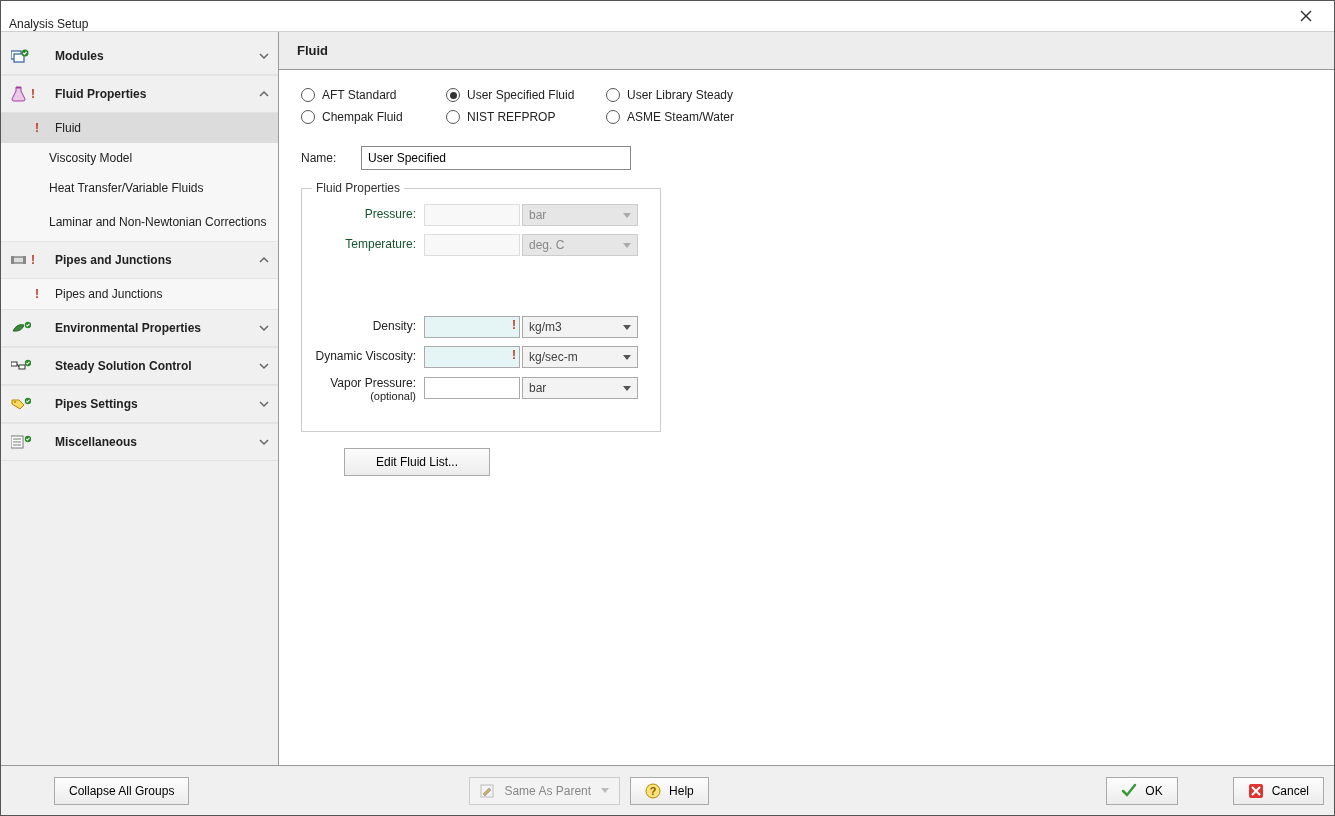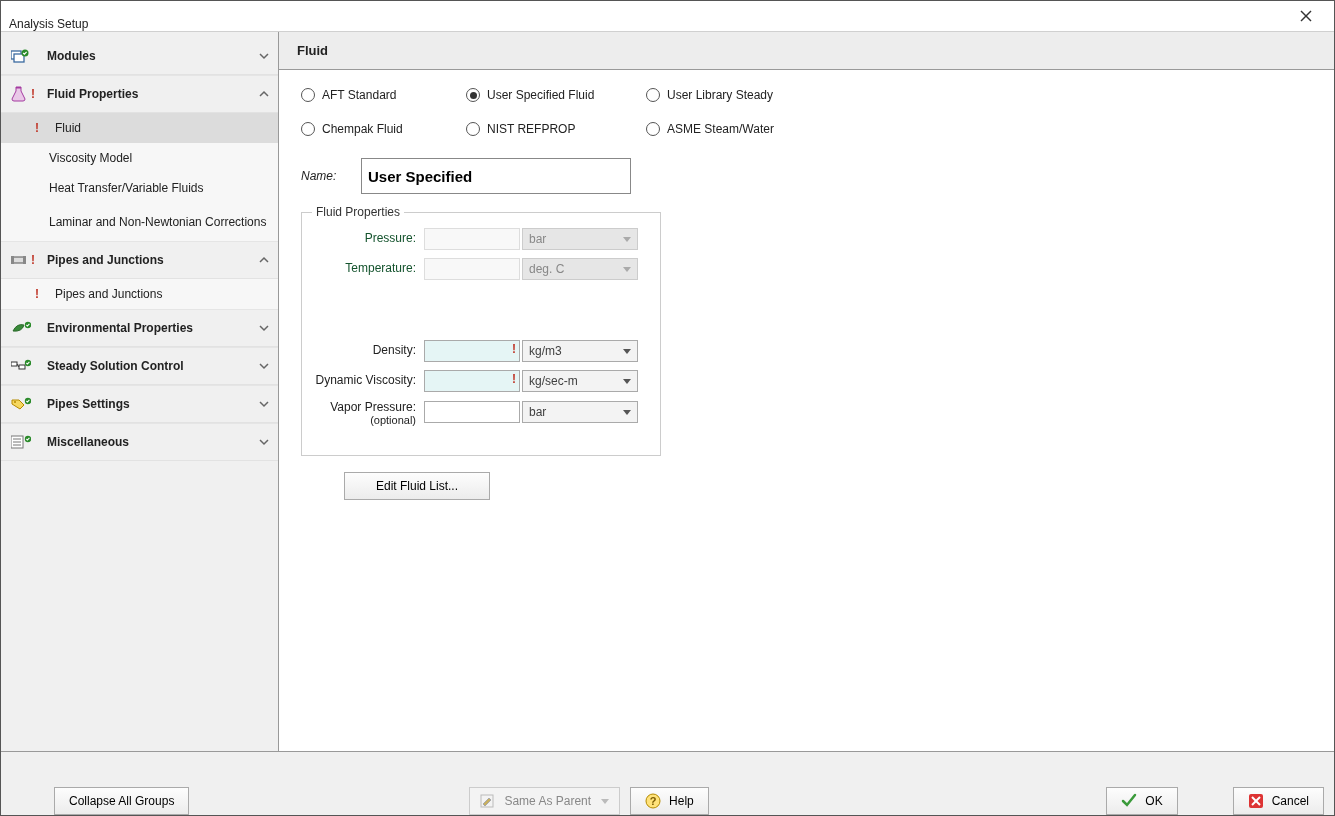--- a/index.html
+++ b/index.html
@@ -7,57 +7,57 @@
   .window { width: 1335px; height: 816px; border: 1px solid #555; display: flex; flex-direction: column; background: #fff; }
   .titlebar { height: 31px; display: flex; align-items: flex-end; padding: 0 8px; border-bottom: 1px solid #d0d0d0; }
   .titlebar .title { flex: 1; font-size: 12px; }
   .titlebar .close { width: 40px; height: 30px; display:flex; align-items:center; justify-content:center; cursor:pointer; }
   .body { flex: 1; display: flex; min-height: 0; }
   .sidebar { width: 278px; background: #f0f0f0; border-right: 1px solid #999; display: flex; flex-direction: column; padding-top: 5px; }
   .group-header { display: flex; align-items: center; height: 38px; padding: 0 8px 0 10px; background: #f0f0f0; font-weight: bold; border-top: 1px solid #e5e5e5; border-bottom: 1px solid #e2e2e2; cursor:pointer; }
   .group-header:first-child { border-top: none; }
   .group-header .icon-slot { width: 30px; display:flex; align-items:center; }
   .group-header .excl { color: #c0392b; font-weight: bold; margin-left: 2px; }
-  .group-header .label { flex: 1; margin-left: 6px; }
+  .group-header .label { flex: 1; margin-left: 14px; }
   .group-header .chev { color: #666; }
   .sidebar-item { display:flex; align-items:center; height: 30px; padding-left: 48px; padding-right: 10px; background: #f7f7f7; cursor:pointer; }
   .sidebar-item.selected { background: #dcdcdc; }
   .sidebar-item.tall { height: 38px; }
   .sidebar-item .excl { color: #c0392b; font-weight: bold; margin-right: 6px; margin-left: -14px; width: 14px; }
   .sidebar-item .lbl { font-size: 12px; line-height: 1.25; }
   .main { flex: 1; display: flex; flex-direction: column; background: #fff; }
   .main-header { height: 38px; background: #ededed; border-bottom: 1px solid #999; display: flex; align-items: center; padding-left: 18px; font-weight: bold; font-size: 13px; }
   .main-body { flex: 1; padding: 18px 22px; overflow: auto; }
-  .radio-grid { display: grid; grid-template-columns: 145px 160px auto; row-gap: 8px; column-gap: 0; margin-bottom: 22px; gap: 20px; }
+  .radio-grid { display: grid; grid-template-columns: 145px 160px auto; row-gap: 8px; column-gap: 0; margin-bottom: 22px; }
   .radio-opt { display:flex; align-items:center; cursor:pointer; }
   .radio-circle { width: 14px; height: 14px; border-radius: 50%; border: 1px solid #555; margin-right: 7px; display:flex; align-items:center; justify-content:center; background:#fff; }
   .radio-circle.selected::after { content:""; width:7px; height:7px; border-radius:50%; background:#333; }
   .name-row { display:flex; align-items:center; margin-bottom: 18px; }
-  .name-row .lbl { width: 60px; font-style: italic; }
-  .name-row input { width: 270px; height: 24px; border: 1px solid #888; padding: 17px 6px; font-family: inherit; font-size:15px;font-weight:bold; }
+  .name-row .lbl { width: 60px; }
+  .name-row input { width: 270px; height: 24px; border: 1px solid #888; padding: 5px 6px; font-family: inherit; font-size:12px; }
   .fieldset { border: 1px solid #ccc; width: 360px; padding: 14px 12px 16px 12px; font-size:12px; position:relative; background:#fff; }
   .fieldset .legend { position:absolute; top: -8px; left: 10px; background:#fff; padding: 0 4px; color:#333; }
   .prop-row { display:flex; align-items:center; margin-bottom: 6px; height: 24px; }
   .prop-row.tall { height: 34px; align-items:flex-start; padding-top: 2px;}
   .prop-label { width: 110px; text-align: right; padding-right: 8px; line-height: 1.1; }
   .prop-label .optional { font-size:11px; }
   .prop-row.disabled .prop-label { color: #14532d; }
   .prop-input { width: 96px; height: 22px; border: 1px solid #aaa; background:#fff; position:relative; }
   .prop-input input { width:100%; height:100%; border:none; padding:2px 4px; font-family:inherit; font-size:12px; background:transparent; }
   .prop-input.required { background: #e5f5f5; }
   .prop-input.required::after { content:"!"; position:absolute; right:3px; top:1px; color:#c0392b; font-weight:bold; }
   .prop-row.disabled .prop-input { background:#f8f8f8; border-color:#ddd;}
   .unit-select { width: 116px; height: 22px; border: 1px solid #aaa; background:#f3f3f3; display:flex; align-items:center; padding: 0 18px 0 6px; position:relative; margin-left: 2px; color:#404040; cursor:pointer;}
   .unit-select::after { content:""; position:absolute; right:6px; top:8px; border-left:4px solid transparent; border-right:4px solid transparent; border-top:5px solid #555;}
   .prop-row.disabled .unit-select { background:#e6e6e6; color:#888; border-color:#ccc;}
   .prop-row.disabled .unit-select::after { border-top-color:#aaa;}
   .gap { height: 52px; }
   .btn { height: 28px; border: 1px solid #aaa; background: linear-gradient(#fdfdfd,#ececec); padding: 0 14px; display:inline-flex; align-items:center; cursor:pointer; font-family:inherit; font-size:12px;margin-left:43px; }
   .edit-fluid-btn { margin-top: 16px; width: 146px; justify-content:center; }
-  .footer { height: 64px; border-top: 1px solid #999; background:#f0f0f0; display:flex; align-items:flex-end; padding: 0 10px; }
+  .footer { height: 50px; border-top: 1px solid #999; background:#f0f0f0; display:flex; align-items:center; padding: 0 10px; }
   .footer .left-btn { }
   .footer .spacer { flex:1; }
   .footer .parent-btn { margin-left: 280px; display:flex; align-items:center; color:#888; border:1px solid #ccc; background:#f3f3f3; height:28px; padding:0 10px; cursor:default;}
   .footer .parent-btn .dd { margin-left: 10px; border-left:4px solid transparent; border-right:4px solid transparent; border-top:5px solid #bbb;}
   .footer .help-btn { margin-left: 10px; }
   .footer .ok-btn { margin-right: 12px; }
   .footer .cancel-btn { }
   .btn .ico { margin-right: 8px; display:inline-flex; }
   .icon-mod { width:18px; height:14px; }
   svg { display:block; }

